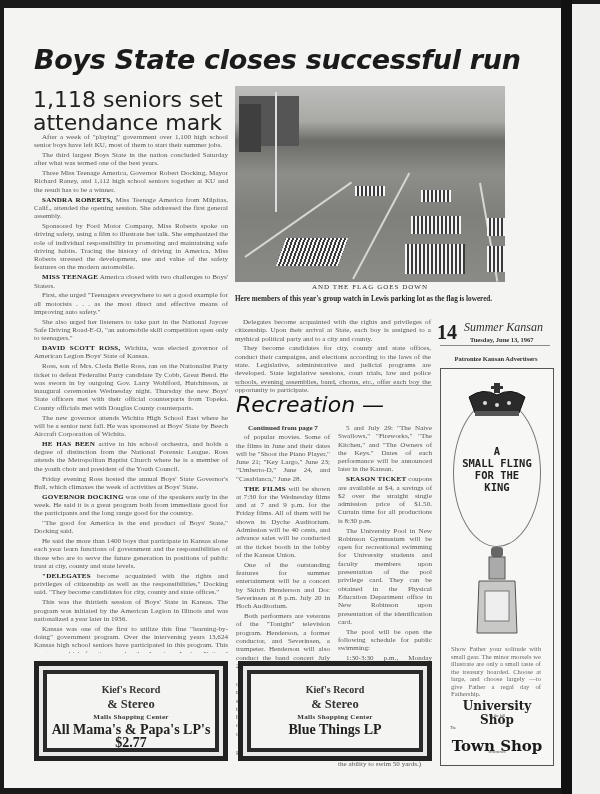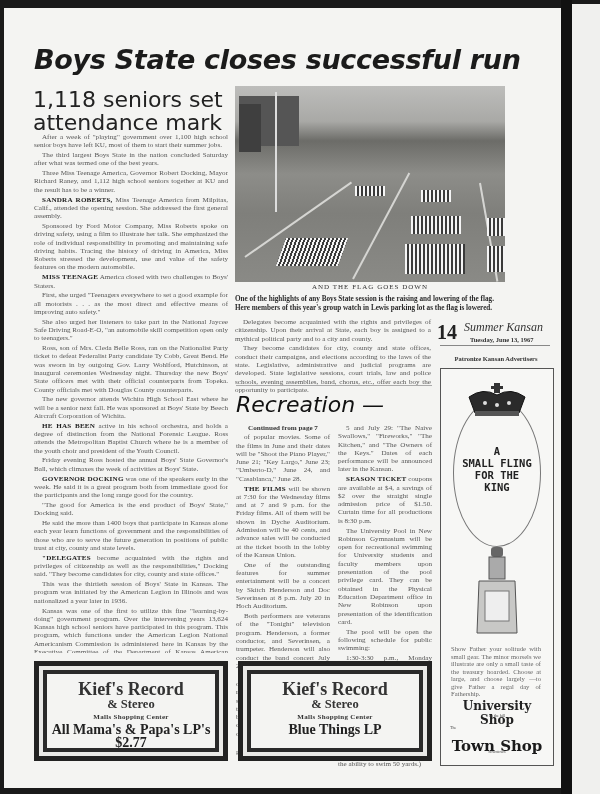--- a/index.html
+++ b/index.html
@@ -36,21 +36,21 @@
   .father { position:absolute; left:10px; top:276px; width:90px; font-size:6.6px; line-height:7.5px; color:#666; text-align:justify; }
   .ushop { position:absolute; left:4px; top:330px; width:104px; text-align:center; font-family:"DejaVu Serif", serif; font-weight:bold; font-size:12px; color:#222; }
   .ushop-sub { position:absolute; left:4px; top:344px; width:104px; text-align:center; font-size:4px; color:#444; }
   .tshop-pre { position:absolute; left:9px; top:356px; font-size:4px; color:#444; }
   .tshop { position:absolute; left:4px; top:360px; width:104px; text-align:center; font-family:"DejaVu Serif", serif; font-weight:bold; font-size:15px; color:#1a1a1a;margin-top:8px; }
   .tshop-sub { position:absolute; left:4px; top:380px; width:104px; text-align:center; font-size:4px; color:#444; }
   .kief { position:absolute; top:661px; width:194px; height:100px; background:#222; }
   .kief .inner1 { position:absolute; left:5px; top:5px; right:5px; bottom:5px; background:#e9e9e7; }
   .kief .inner2 { position:absolute; left:9px; top:9px; right:9px; bottom:9px; background:#2a2a2a; }
   .kief .inner3 { position:absolute; left:13px; top:13px; right:13px; bottom:13px; background:#f4f4f2; text-align:center; }
-  .kief .k1 { margin-top:8px; font-size:18px; font-weight:bold; color:#333; line-height:15px; }
+  .kief .k1 { margin-top:8px; font-size:10px; font-weight:bold; color:#333; line-height:15px; }
   .kief .k2 { font-size:12.5px; font-weight:bold; color:#333; line-height:15px; }
   .kief .k3 { font-size:7px; font-weight:bold; color:#333; line-height:11px; letter-spacing:0.3px; }
   .kief .k4 { font-size:14px; font-weight:bold; color:#222; line-height:13px; }
 </style>
 </head>
 <body>
 
 <div class="page"></div>
 <div class="gutter"></div>
 <div class="rightstrip"></div>
@@ -60,20 +60,21 @@
 
 <div class="col" id="main-col" style="left:34px; top:133px; width:194px; height:520px; overflow:hidden;">
     <p><span>After a week of "playing" government over 1,100 high school senior boys have left KU, most of them to start their summer jobs.</span></p>
     <p><span>The third largest Boys State in the nation concluded Saturday after what was termed one of the best years.</span></p>
     <p><span>Three Miss Teenage America, Governor Robert Docking, Mayor Richard Raney, and 1,112 high school seniors together at KU and the result has to be a winner.</span></p>
     <p><b>SANDRA ROBERTS,</b><span> Miss Teenage America from Milpitas, Calif., attended the opening session. She addressed the first general assembly.</span></p>
     <p><span>Sponsored by Ford Motor Company, Miss Roberts spoke on driving safety, using a film to illustrate her talk. She emphasized the role of individual responsibility in promoting and maintaining safe driving habits. Tracing the history of driving in America, Miss Roberts stressed the development, use and value of the safety features on the modern automobile.</span></p>
     <p><b>MISS TEENAGE</b><span> America closed with two challenges to Boys' Staters.</span></p>
     <p><span>First, she urged "Teenagers everywhere to set a good example for all motorists . . . as the most direct and effective means of improving auto safety."</span></p>
     <p><span>She also urged her listeners to take part in the National Jaycee Safe Driving Road-E-O, "an automobile skill competition open only to teenagers."</span></p>
+    <p><b>DAVID SCOTT ROSS,</b><span> Wichita, was elected governor of American Legion Boys' State of Kansas.</span></p>
     <p><span>Ross, son of Mrs. Cleda Belle Ross, ran on the Nationalist Party ticket to defeat Federalist Party candidate Ty Cobb, Great Bend. He was sworn in by outgoing Gov. Larry Wohlford, Hutchinson, at inaugural ceremonies Wednesday night. Thursday the new Boys' State officers met with their official counterparts from Topeka. County officials met with Douglas County counterparts.</span></p>
     <p><span>The new governor attends Wichita High School East where he will be a senior next fall. He was sponsored at Boys' State by Beech Aircraft Corporation of Wichita.</span></p>
     <p><b>HE HAS BEEN</b><span> active in his school orchestra, and holds a degree of distinction from the National Forensic League. Ross attends the Metropolitan Baptist Church where he is a member of the youth choir and president of the Youth Council.</span></p>
     <p><span>Friday evening Ross hosted the annual Boys' State Governor's Ball, which climaxes the week of activities at Boys' State.</span></p>
     <p><b>GOVERNOR DOCKING</b><span> was one of the speakers early in the week. He said it is a great program both from immediate good for the participants and the long range good for the country.</span></p>
     <p><span>"The good for America is the end product of Boys' State," Docking said.</span></p>
     <p><span>He said the more than 1400 boys that participate in Kansas alone each year learn functions of government and the responsibilities of those who are to serve the future generation in positions of public trust at city, county and state levels.</span></p>
     <p><b>"DELEGATES</b><span> become acquainted with the rights and privileges of citizenship as well as the responsibilities," Docking said. "They become candidates for city, county and state offices."</span></p>
     <p><span>This was the thirtieth session of Boys' State in Kansas. The program was initiated by the American Legion in Illinois and was nationalized a year later in 1936.</span></p>
     <p><span>Kansas was one of the first to utilize this fine "learning-by-doing" government program. Over the intervening years 13,624 Kansas high school seniors have participated in this program. This program, which functions under the American Legion National Americanism Commission is administered here in Kansas by the Executive Committee of the Department of Kansas American Legion under the direct supervision of the Kansas American Legion Americanism Committee.</span></p>
@@ -89,21 +90,20 @@
   <div class="troop" style="left:46px; top:152px; width:62px; height:28px; transform:skewX(-20deg);"></div>
   <div class="troop" style="left:170px; top:158px; width:60px; height:30px;"></div>
   <div class="troop" style="left:176px; top:130px; width:50px; height:18px;"></div>
   <div class="troop" style="left:252px; top:132px; width:20px; height:18px;"></div>
   <div class="troop" style="left:252px; top:160px; width:20px; height:26px;"></div>
   <div class="troop" style="left:186px; top:104px; width:30px; height:12px;"></div>
   <div class="troop" style="left:120px; top:100px; width:30px; height:10px;"></div>
 </div>
 <div class="caption-title">AND THE FLAG GOES DOWN</div>
 <div class="caption">
-  <b>One of the highlights of any Boys State session is the raising and lowering of the flag.</b>
   <b style="display:block;">Here members of this year's group watch in Lewis parking lot as the flag is lowered.</b>
 </div>
 
 <div class="col" id="cont-col" style="left:235px; top:318px; width:196px;">
     <p><span>Delegates become acquainted with the rights and privileges of citizenship. Upon their arrival at State, each boy is assigned to a mythical political party and to a city and county.</span></p>
     <p><span>They become candidates for city, county and state offices, conduct their campaigns, and elections according to the laws of the state. Legislative, administrative and judicial programs are developed. State legislative sessions, court trials, law and police schools, evening assemblies, band, chorus, etc., offer each boy the opportunity to participate.</span></p>
   </div>
 
 <div class="masthead-num">14</div>
 <div class="masthead-title">Summer Kansan</div>

